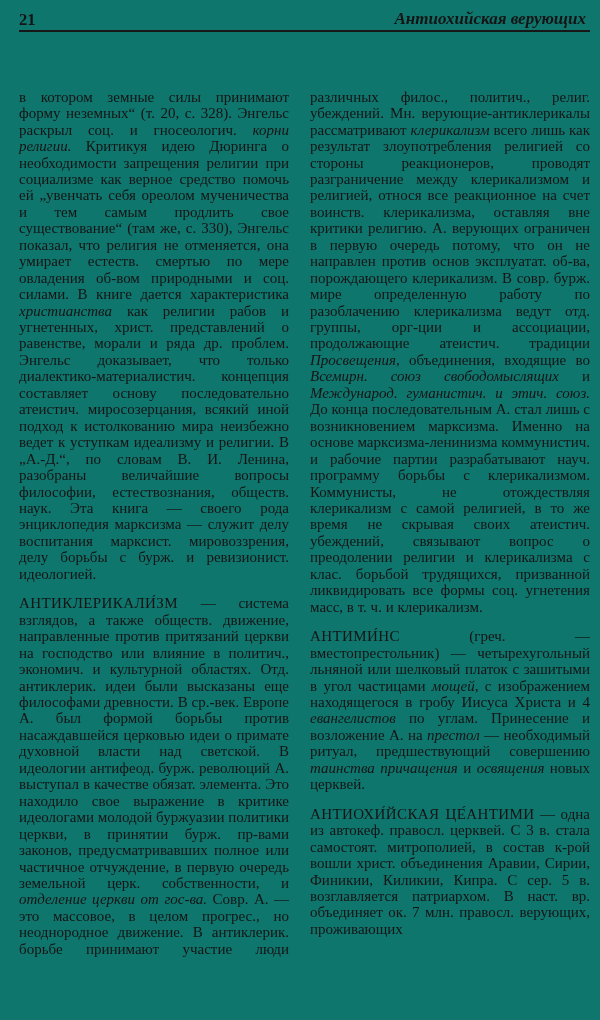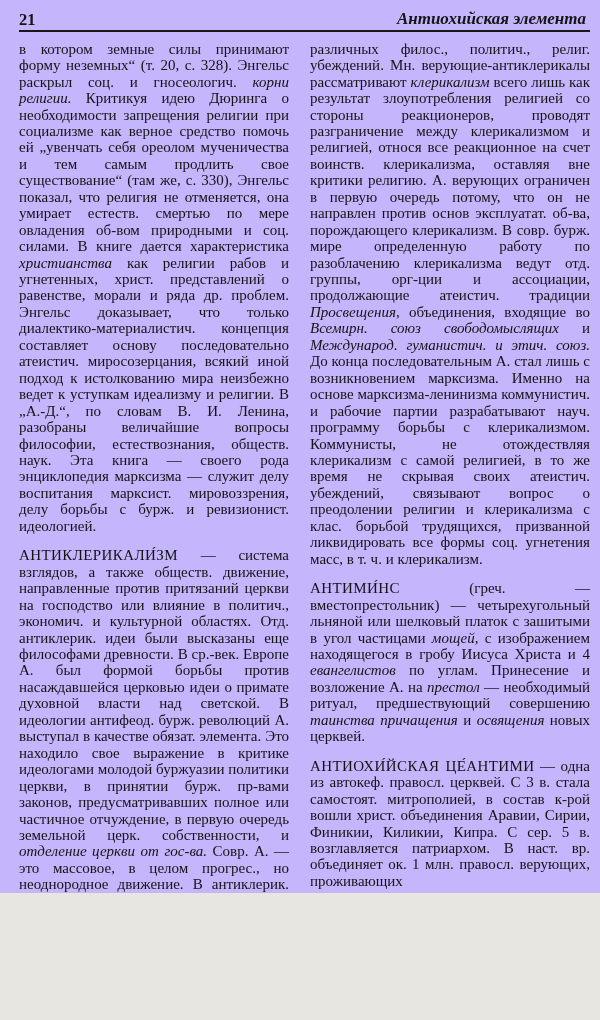--- a/index.html
+++ b/index.html
@@ -3,23 +3,23 @@
 <meta charset="utf-8">
 <style>
   html, body {
     margin: 0;
     padding: 0;
     background: #e8e6e1;
   }
   .page {
     position: relative;
     width: 600px;
-    height: 893px;
+    height: 1020px;
     margin: 0 auto;
-    background: #c4b5fd;
+    background: #0f766e;
     color: #141414;
     font-family: "Liberation Serif", "DejaVu Serif", serif;
     box-sizing: border-box;
     padding: 10px 10px 0 19px;
     overflow: hidden;
   }
   .page-header {
     display: flex;
     justify-content: space-between;
     align-items: flex-end;
@@ -40,42 +40,43 @@
   }
   .columns {
     display: flex;
     margin-top: 9px;
   }
   .col {
     font-size: 15px;
     line-height: 16.45px;
     text-align: justify;
     text-justify: inter-word;
+    margin-top: 48px;
   }
   .col-left  { width: 270px; margin-right: 21px; }
   .col-right { width: 280px; }
   .block { margin: 0; }
   .block + .block { margin-top: 13px; }
   .block.cont { text-align-last: justify; }
   .r-normal { font-style: normal; }
   .r-italic { font-style: italic; }
   .r-bold   { font-weight: normal; letter-spacing: 0.4px; }
 </style>
 </head>
 <body>
 
 <div class="page">
   <div class="page-header">
     <span class="page-number">21</span>
-    <span class="running-head">Антиохийская элемента</span>
+    <span class="running-head">Антиохийская верующих</span>
   </div>
   <div class="columns">
     <div class="col col-left" id="col-left">
         <p class="block"><span class="r-normal">в котором земные силы принимают форму неземных“ (т. 20, с. 328). Энгельс раскрыл соц. и гносеологич. </span><span class="r-italic">корни религии.</span><span class="r-normal"> Критикуя идею Дюринга о необходимости запрещения религии при социализме как верное средство помочь ей „увенчать себя ореолом мученичества и тем самым продлить свое существование“ (там же, с. 330), Энгельс показал, что религия не отменяется, она умирает естеств. смертью по мере овладения об-вом природными и соц. силами. В книге дается характеристика </span><span class="r-italic">христианства</span><span class="r-normal"> как религии рабов и угнетенных, христ. представлений о равенстве, морали и ряда др. проблем. Энгельс доказывает, что только диалектико-материалистич. концепция составляет основу последовательно атеистич. миросозерцания, всякий иной подход к истолкованию мира неизбежно ведет к уступкам идеализму и религии. В „А.-Д.“, по словам В. И. Ленина, разобраны величайшие вопросы философии, естествознания, обществ. наук. Эта книга — своего рода энциклопедия марксизма — служит делу воспитания марксист. мировоззрения, делу борьбы с бурж. и ревизионист. идеологией.</span></p>
         <p class="block cont"><span class="r-bold">АНТИКЛЕРИКАЛИ́ЗМ</span><span class="r-normal"> — система взглядов, а также обществ. движение, направленные против притязаний церкви на господство или влияние в политич., экономич. и культурной областях. Отд. антиклерик. идеи были высказаны еще философами древности. В ср.-век. Европе А. был формой борьбы против насаждавшейся церковью идеи о примате духовной власти над светской. В идеологии антифеод. бурж. революций А. выступал в качестве обязат. элемента. Это находило свое выражение в критике идеологами молодой буржуазии политики церкви, в принятии бурж. пр-вами законов, предусматривавших полное или частичное отчуждение, в первую очередь земельной церк. собственности, и </span><span class="r-italic">отделение церкви от гос-ва.</span><span class="r-normal"> Совр. А. — это массовое, в целом прогрес., но неоднородное движение. В антиклерик. борьбе принимают участие люди</span></p>
       </div>
     <div class="col col-right" id="col-right">
         <p class="block"><span class="r-normal">различных филос., политич., религ. убеждений. Мн. верующие-антиклерикалы рассматривают </span><span class="r-italic">клерикализм</span><span class="r-normal"> всего лишь как результат злоупотребления религией со стороны реакционеров, проводят разграничение между клерикализмом и религией, относя все реакционное на счет воинств. клерикализма, оставляя вне критики религию. А. верующих ограничен в первую очередь потому, что он не направлен против основ эксплуатат. об-ва, порождающего клерикализм. В совр. бурж. мире определенную работу по разоблачению клерикализма ведут отд. группы, орг-ции и ассоциации, продолжающие атеистич. традиции </span><span class="r-italic">Просвещения,</span><span class="r-normal"> объединения, входящие во </span><span class="r-italic">Всемирн. союз свободомыслящих</span><span class="r-normal"> и </span><span class="r-italic">Международ. гуманистич. и этич. союз.</span><span class="r-normal"> До конца последовательным А. стал лишь с возникновением марксизма. Именно на основе марксизма-ленинизма коммунистич. и рабочие партии разрабатывают науч. программу борьбы с клерикализмом. Коммунисты, не отождествляя клерикализм с самой религией, в то же время не скрывая своих атеистич. убеждений, связывают вопрос о преодолении религии и клерикализма с клас. борьбой трудящихся, призванной ликвидировать все формы соц. угнетения масс, в т. ч. и клерикализм.</span></p>
         <p class="block"><span class="r-bold">АНТИМИ́НС</span><span class="r-normal"> (греч. — вместопрестольник) — четырехугольный льняной или шелковый платок с зашитыми в угол частицами </span><span class="r-italic">мощей,</span><span class="r-normal"> с изображением находящегося в гробу Иисуса Христа и 4 </span><span class="r-italic">евангелистов</span><span class="r-normal"> по углам. Принесение и возложение А. на </span><span class="r-italic">престол</span><span class="r-normal"> — необходимый ритуал, предшествующий совершению </span><span class="r-italic">таинства причащения</span><span class="r-normal"> и </span><span class="r-italic">освящения</span><span class="r-normal"> новых церквей.</span></p>
-        <p class="block cont"><span class="r-bold">АНТИОХИ́ЙСКАЯ ЦЕ́АНТИМИ</span><span class="r-normal"> — одна из автокеф. правосл. церквей. С 3 в. стала самостоят. митрополией, в состав к-рой вошли христ. объединения Аравии, Сирии, Финикии, Киликии, Кипра. С сер. 5 в. возглавляется патриархом. В наст. вр. объединяет ок. 1 млн. правосл. верующих, проживающих</span></p>
+        <p class="block cont"><span class="r-bold">АНТИОХИ́ЙСКАЯ ЦЕ́АНТИМИ</span><span class="r-normal"> — одна из автокеф. правосл. церквей. С 3 в. стала самостоят. митрополией, в состав к-рой вошли христ. объединения Аравии, Сирии, Финикии, Киликии, Кипра. С сер. 5 в. возглавляется патриархом. В наст. вр. объединяет ок. 7 млн. правосл. верующих, проживающих</span></p>
       </div>
   </div>
 </div>
 
 </body></html>

